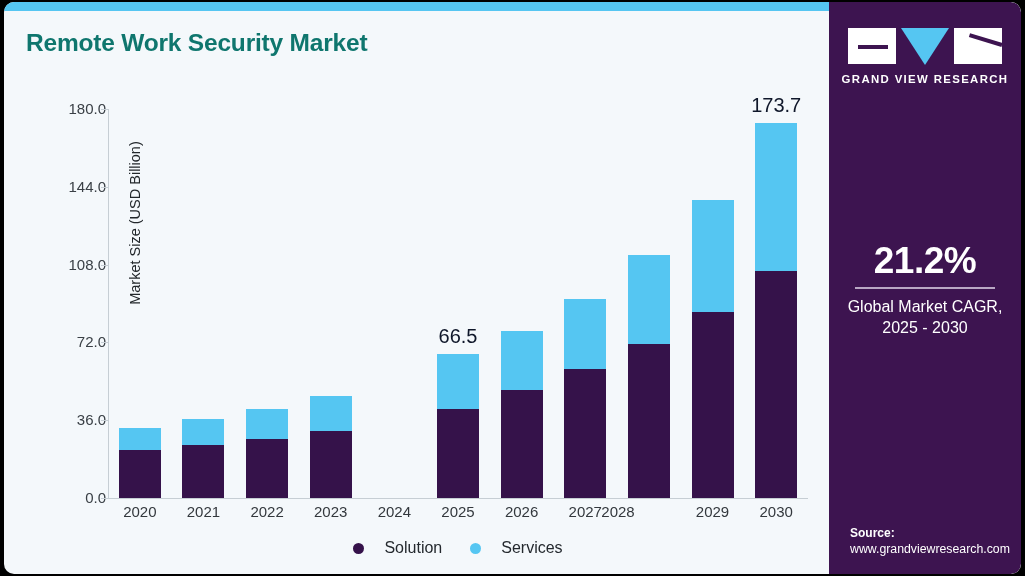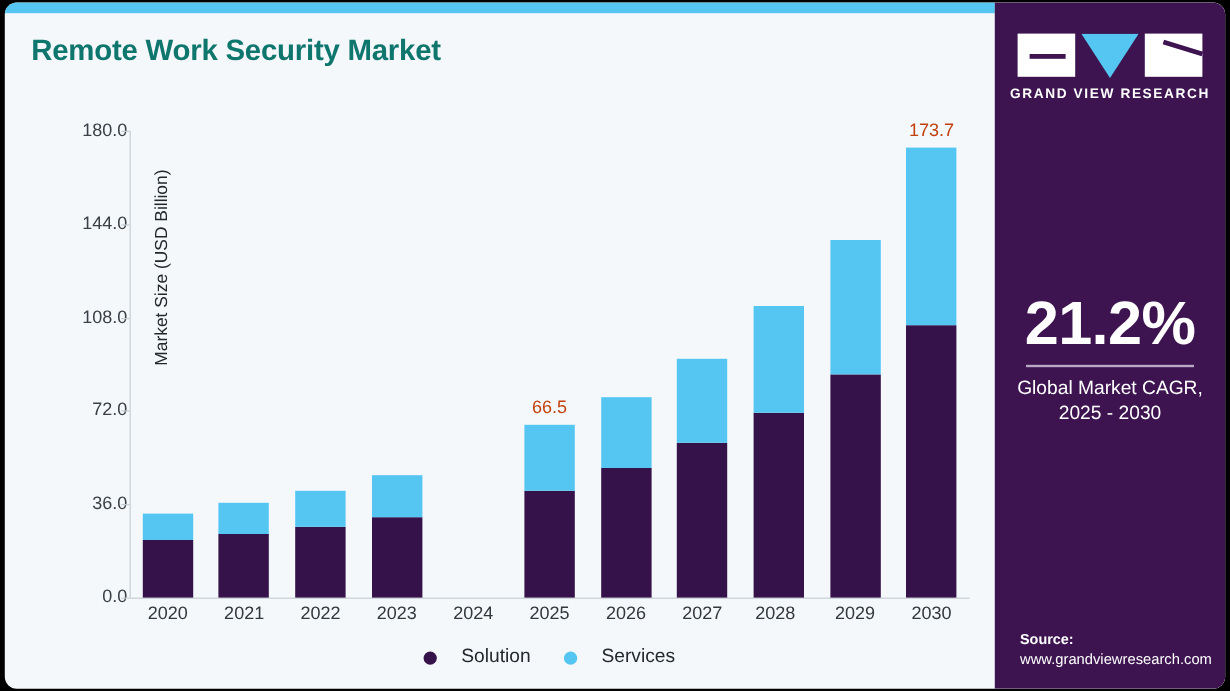--- a/index.html
+++ b/index.html
@@ -33,21 +33,21 @@
 
   .axisline{position:absolute;left:0;bottom:0;width:700px;height:1px;background:#c6ced4;}
   .axisline-v{position:absolute;left:0;top:10px;width:1px;height:389px;background:#c6ced4;}
 
   .bars{position:absolute;left:0;top:0;width:700px;height:399px;}
   .bargroup{position:absolute;bottom:0;width:42px;}
   .seg{position:absolute;left:0;width:100%;}
   .seg.services{background:#55c6f2;}
   .seg.solution{background:#35124a;}
   .dlabel{position:absolute;left:50%;transform:translateX(-50%);
-          font-size:15px;color:#c2410c;white-space:nowrap;}
+          font-size:20px;color:#0f172a;white-space:nowrap;}
 
   .xtick{position:absolute;top:404px;font-size:15px;color:#33383d;
          text-align:center;width:60px;transform:translateX(-30px);}
 
   .legend{position:absolute;left:0;top:440px;width:700px;display:flex;
           justify-content:center;gap:28px;align-items:center;}
   .litem{display:flex;align-items:center;gap:20px;font-size:16px;color:#24292e;}
   .ldot{width:11px;height:11px;border-radius:50%;display:inline-block;}
 
   
@@ -60,21 +60,21 @@
   .mark-g::after{content:"";position:absolute;left:10px;top:17px;width:30px;height:4px;
                  background:#3d1450;}
   .mark-r::after{content:"";position:absolute;right:0px;top:15px;width:34px;height:4px;
                  background:#3d1450;transform:rotate(17deg);transform-origin:right center;}
   .mark-v{width:48px;height:37px;background:#55c6f2;
           clip-path:polygon(0 0,100% 0,50% 100%);}
   .logo-text{margin-top:8px;text-align:center;color:#fff;font-size:11.4px;
              font-weight:bold;letter-spacing:1.35px;}
 
   .cagr{position:absolute;left:0;top:238px;width:192px;text-align:center;}
-  .cagr-num{font-size:51px;font-weight:bold;color:#fff;letter-spacing:-.5px;}
+  .cagr-num{font-size:37px;font-weight:bold;color:#fff;letter-spacing:-.5px;}
   .cagr-rule{width:140px;height:1.5px;background:#b9a7c4;margin:5px auto 7px;}
   .cagr-l1,.cagr-l2{font-size:16px;color:#fff;line-height:1.32;}
 
   .source{position:absolute;left:21px;bottom:18px;width:170px;color:#fff;}
   .source-h{font-size:12px;font-weight:bold;margin-bottom:2px;}
   .source-u{font-size:12.3px;}
 </style>
 </head>
 <body>
 
@@ -150,21 +150,21 @@
           </div>
         <div id="xticks">
             <div class="xtick" style="left: 31.8182px;">2020</div>
             <div class="xtick" style="left: 95.4545px;">2021</div>
             <div class="xtick" style="left: 159.091px;">2022</div>
             <div class="xtick" style="left: 222.727px;">2023</div>
             <div class="xtick" style="left: 286.364px;">2024</div>
             <div class="xtick" style="left: 350px;">2025</div>
             <div class="xtick" style="left: 413.636px;">2026</div>
             <div class="xtick" style="left: 477.273px;">2027</div>
-            <div class="xtick" style="left: 538px;">2028</div>
+            <div class="xtick" style="left: 510px;">2028</div>
             <div class="xtick" style="left: 604.545px;">2029</div>
             <div class="xtick" style="left: 668.182px;">2030</div>
           </div>
         <div class="legend" id="legend">
             <div class="litem">
               <span class="ldot" style="background: rgb(53, 18, 74);"></span>
               <span>Solution</span>
             </div>
             <div class="litem">
               <span class="ldot" style="background: rgb(85, 198, 242);"></span>

